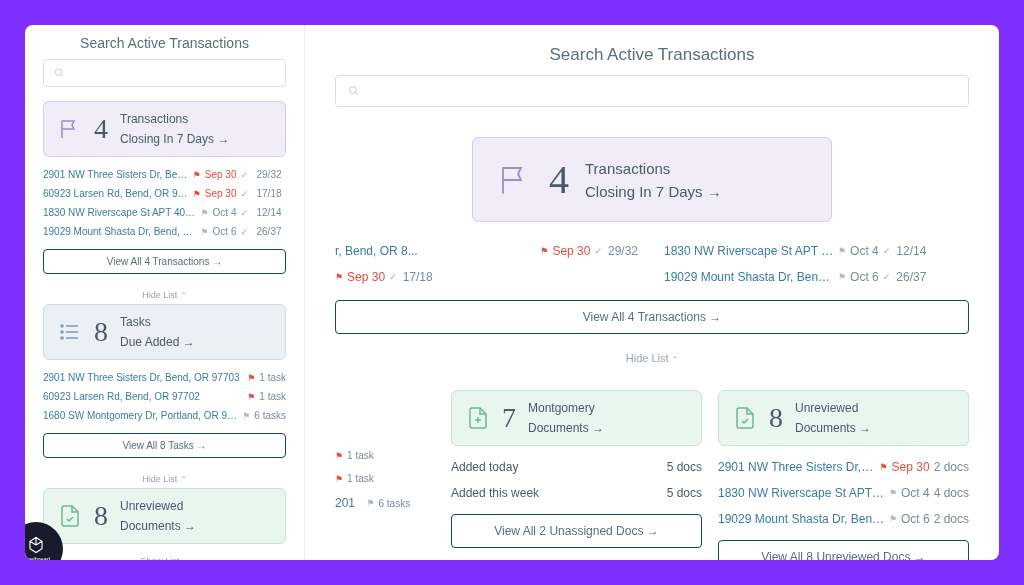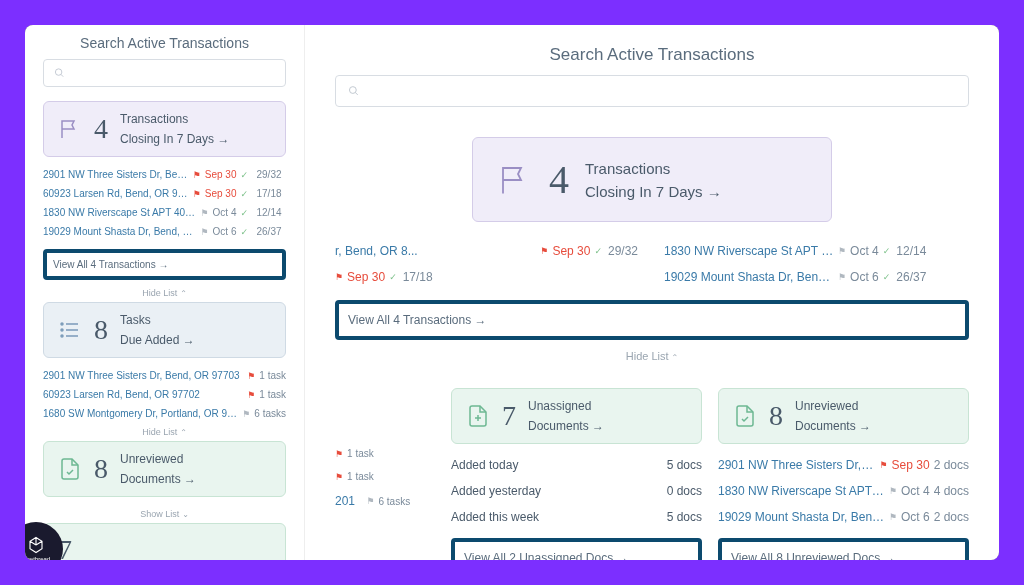--- a/index.html
+++ b/index.html
@@ -35,21 +35,21 @@
 .row { display: flex; align-items: center; font-size: 10px; color: #3a7aa8; padding: 4px 0; gap: 4px; }
 .row .addr { flex: 1; white-space: nowrap; overflow: hidden; text-overflow: ellipsis; cursor: pointer; }
 .flag-red { color: #e74c3c; font-size: 9px; }
 .flag-gray { color: #b0b8c0; font-size: 9px; }
 .date-red { color: #e74c3c; font-size: 10px; }
 .date-gray { color: #7a8a9a; font-size: 10px; }
 .check { color: #7cc089; font-size: 9px; }
 .count { color: #7a8a9a; font-size: 10px; min-width: 34px; text-align: center; }
 .task-label { color: #7a8a9a; font-size: 10px; }
 
-.view-all { text-align: left; border: 4px solid #0c4a6e; border-radius: 4px; padding: 6px; font-size: 10px; color: #5a6c7d; margin: 8px 0 4px; cursor: pointer; }
+.view-all { text-align: center; border: 1px solid #0c4a6e; border-radius: 4px; padding: 6px; font-size: 10px; color: #5a6c7d; margin: 8px 0 12px; cursor: pointer; }
 .hide-list { text-align: center; font-size: 9px; color: #9aa5b0; padding: 4px; cursor: pointer; }
 .caret { font-size: 8px; margin-left: 3px; }
 
 .row-lg { font-size: 12px; padding: 6px 0; }
 .row-lg .addr { font-size: 12px; }
 .row-lg .date-red, .row-lg .date-gray { font-size: 12px; }
 .row-lg .count { font-size: 12px; }
 
 .two-col { display: flex; gap: 24px; margin-bottom: 10px; }
 .two-col > div { flex: 1; }
@@ -158,20 +158,21 @@
           <span class="addr">60923 Larsen Rd, Bend, OR 97702</span>
           <span class="flag-red">⚑</span>
           <span class="task-label">1 task</span>
         </div>
       <div class="row">
           <span class="addr">1680 SW Montgomery Dr, Portland, OR 97201</span>
           <span class="flag-gray">⚑</span>
           <span class="task-label">6 tasks</span>
         </div>
     </div>
+    <div class="view-all">View All 8 Tasks →</div>
     <div class="hide-list"><span>Hide List</span><span class="caret">⌃</span></div>
 
     <div class="card card-green">
       <div class="card-icon">
           <svg viewBox="0 0 24 24" fill="none" stroke="#6db893" stroke-width="1.5">
             <path d="M14 2H6a2 2 0 0 0-2 2v16a2 2 0 0 0 2 2h12a2 2 0 0 0 2-2V8z"></path>
             <polyline points="14 2 14 8 20 8"></polyline>
             <polyline points="9 15 11 17 15 13"></polyline>
           </svg>
         </div>
@@ -272,31 +273,27 @@
           <div class="card-icon">
               <svg viewBox="0 0 24 24" fill="none" stroke="#6db893" stroke-width="1.5">
                 <path d="M14 2H6a2 2 0 0 0-2 2v16a2 2 0 0 0 2 2h12a2 2 0 0 0 2-2V8z"></path>
                 <polyline points="14 2 14 8 20 8"></polyline>
                 <line x1="12" y1="11" x2="12" y2="17"></line>
                 <line x1="9" y1="14" x2="15" y2="14"></line>
               </svg>
             </div>
           <div class="card-num">7</div>
           <div class="card-text">
-            <span class="card-line1">Unassigned</span>
+            <span class="card-line1">Montgomery</span>
             <span class="card-line2">Documents →</span>
           </div>
         </div>
         <div class="docs-row">
             <span>Added today</span>
             <span>5 docs</span>
-          </div>
-        <div class="docs-row">
-            <span>Added yesterday</span>
-            <span>0 docs</span>
           </div>
         <div class="docs-row">
             <span>Added this week</span>
             <span>5 docs</span>
           </div>
         <div class="view-all view-all-lg">View All 2 Unassigned Docs →</div>
 
       </div>
 
       <div class="bottom-col">

